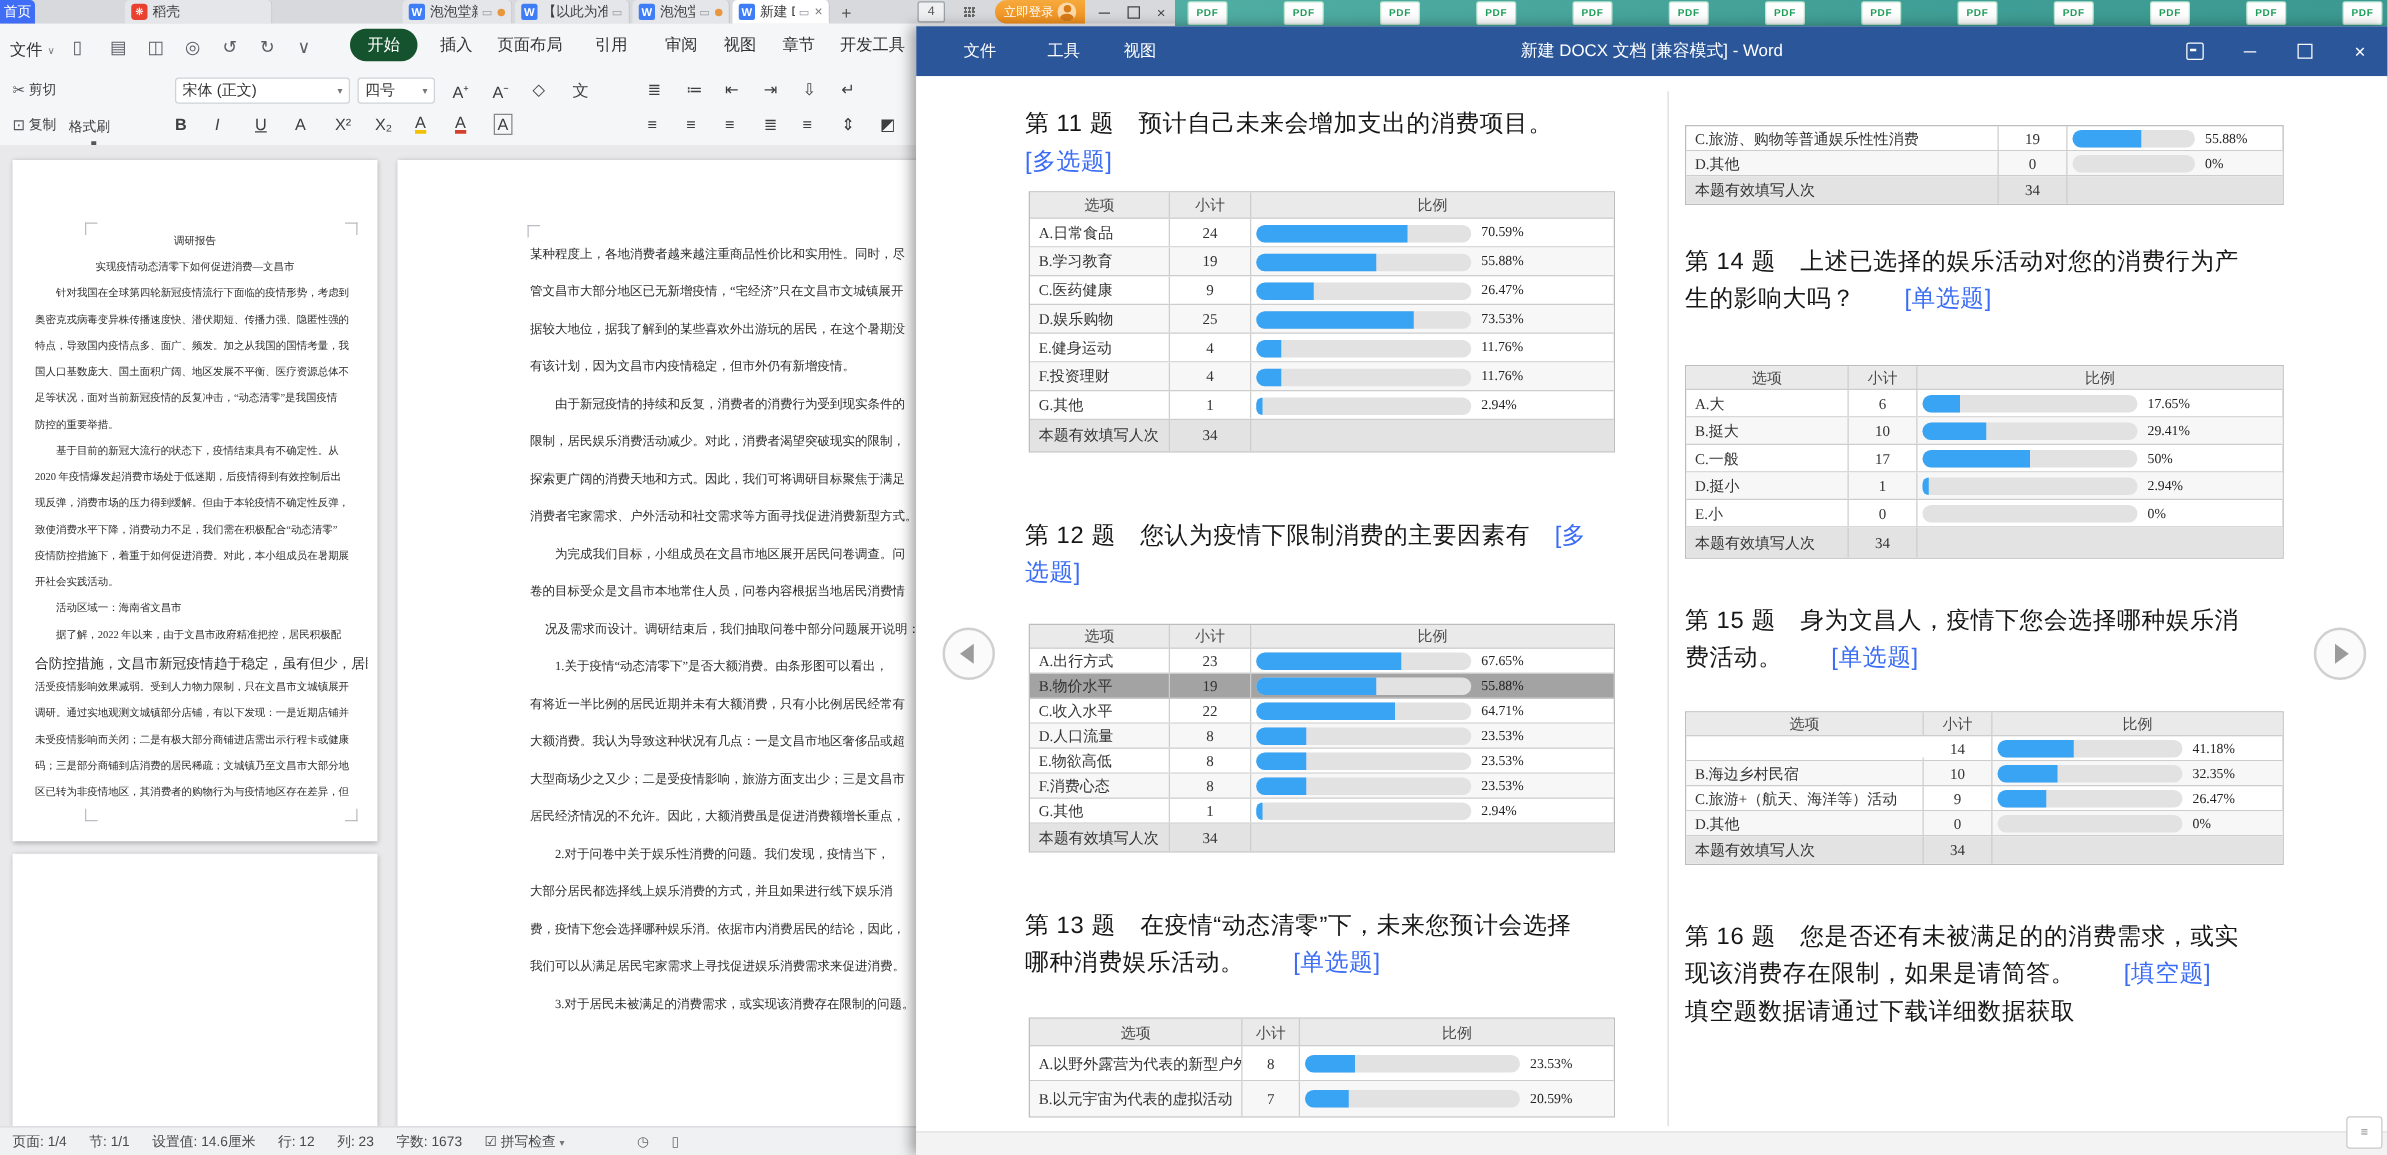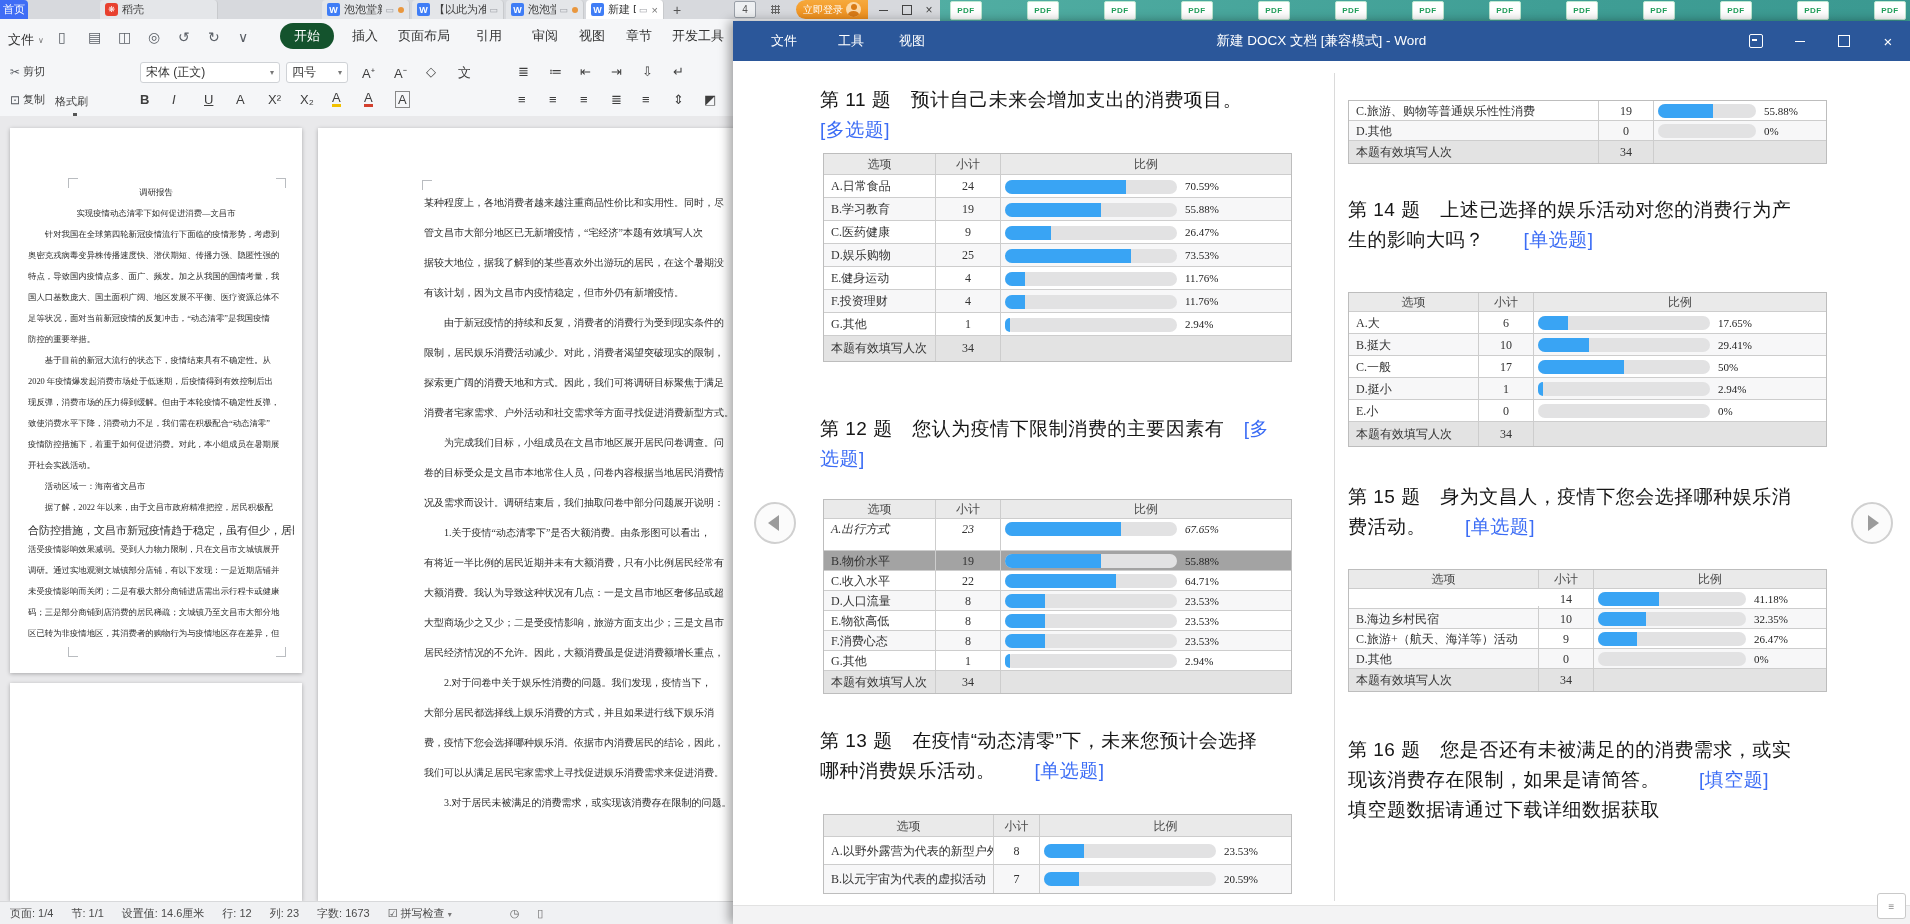--- a/index.html
+++ b/index.html
@@ -294,30 +294,30 @@
           <div class="dline" style="left: 18px; top: 458px; font-size: 8.4px; right: 8px;">未受疫情影响而关闭；二是有极大部分商铺进店需出示行程卡或健康</div>
           <div class="dline" style="left: 18px; top: 479px; font-size: 8.4px; right: 8px;">码；三是部分商铺到店消费的居民稀疏；文城镇乃至文昌市大部分地</div>
           <div class="dline" style="left: 18px; top: 500px; font-size: 8.4px; right: 8px;">区已转为非疫情地区，其消费者的购物行为与疫情地区存在差异，但</div>
         </div>
     </div>
     <div class="dpage" id="dpageB" style="left:10px;top:567px;width:292px;height:218px;"></div>
     <div class="dpage" id="dpageC" style="left:318px;top:12px;width:560px;height:773px;">
       <div class="cmark" style="left:104px;top:52px;border-width:1px 0 0 1px;"></div>
       <div id="dpageC-lines">
           <div class="dline" style="left: 106px; top: 68px; font-size: 10px; right: 8px;">某种程度上，各地消费者越来越注重商品性价比和实用性。同时，尽</div>
-          <div class="dline" style="left: 106px; top: 98px; font-size: 10px; right: 8px;">管文昌市大部分地区已无新增疫情，“宅经济”本题有效填写人次</div>
+          <div class="dline" style="left: 106px; top: 98px; font-size: 10px; right: 8px;">管文昌市大部分地区已无新增疫情，“宅经济”只在文昌市文城镇展开</div>
           <div class="dline" style="left: 106px; top: 128px; font-size: 10px; right: 8px;">据较大地位，据我了解到的某些喜欢外出游玩的居民，在这个暑期没</div>
           <div class="dline" style="left: 106px; top: 158px; font-size: 10px; right: 8px;">有该计划，因为文昌市内疫情稳定，但市外仍有新增疫情。</div>
           <div class="dline" style="left: 106px; top: 188px; font-size: 10px; right: 8px;">　　由于新冠疫情的持续和反复，消费者的消费行为受到现实条件的</div>
           <div class="dline" style="left: 106px; top: 218px; font-size: 10px; right: 8px;">限制，居民娱乐消费活动减少。对此，消费者渴望突破现实的限制，</div>
           <div class="dline" style="left: 106px; top: 248px; font-size: 10px; right: 8px;">探索更广阔的消费天地和方式。因此，我们可将调研目标聚焦于满足</div>
           <div class="dline" style="left: 106px; top: 278px; font-size: 10px; right: 8px;">消费者宅家需求、户外活动和社交需求等方面寻找促进消费新型方式。</div>
           <div class="dline" style="left: 106px; top: 308px; font-size: 10px; right: 8px;">　　为完成我们目标，小组成员在文昌市地区展开居民问卷调查。问</div>
           <div class="dline" style="left: 106px; top: 338px; font-size: 10px; right: 8px;">卷的目标受众是文昌市本地常住人员，问卷内容根据当地居民消费情</div>
-          <div class="dline" style="left: 106px; top: 368px; font-size: 10px; right: 8px;">况及需求而设计。调研结束后，我们抽取问卷中部分问题展开说明：</div>
+          <div class="dline" style="left: 118px; top: 368px; font-size: 10px; right: 8px;">况及需求而设计。调研结束后，我们抽取问卷中部分问题展开说明：</div>
           <div class="dline" style="left: 106px; top: 398px; font-size: 10px; right: 8px;">　　1.关于疫情“动态清零下”是否大额消费。由条形图可以看出，</div>
           <div class="dline" style="left: 106px; top: 428px; font-size: 10px; right: 8px;">有将近一半比例的居民近期并未有大额消费，只有小比例居民经常有</div>
           <div class="dline" style="left: 106px; top: 458px; font-size: 10px; right: 8px;">大额消费。我认为导致这种状况有几点：一是文昌市地区奢侈品或超</div>
           <div class="dline" style="left: 106px; top: 488px; font-size: 10px; right: 8px;">大型商场少之又少；二是受疫情影响，旅游方面支出少；三是文昌市</div>
           <div class="dline" style="left: 106px; top: 518px; font-size: 10px; right: 8px;">居民经济情况的不允许。因此，大额消费虽是促进消费额增长重点，</div>
           <div class="dline" style="left: 106px; top: 548px; font-size: 10px; right: 8px;">　　2.对于问卷中关于娱乐性消费的问题。我们发现，疫情当下，</div>
           <div class="dline" style="left: 106px; top: 578px; font-size: 10px; right: 8px;">大部分居民都选择线上娱乐消费的方式，并且如果进行线下娱乐消</div>
           <div class="dline" style="left: 106px; top: 608px; font-size: 10px; right: 8px;">费，疫情下您会选择哪种娱乐消。依据市内消费居民的结论，因此，</div>
           <div class="dline" style="left: 106px; top: 638px; font-size: 10px; right: 8px;">我们可以从满足居民宅家需求上寻找促进娱乐消费需求来促进消费。</div>
           <div class="dline" style="left: 106px; top: 668px; font-size: 10px; right: 8px;">　　3.对于居民未被满足的消费需求，或实现该消费存在限制的问题。</div>
@@ -461,21 +461,21 @@
           </div>
         </div>
         <div class="q-line" style="left: 57px; top: 353px;"><span>第 12 题　您认为疫情下限制消费的主要因素有　</span><span class="blue">[多</span></div>
         <div class="q-line" style="left: 57px; top: 383px;"><span class="blue">选题]</span></div>
         <div class="s-table" style="left: 60px; top: 438px; width: 467px;">
           <div class="s-row hrow" style="height: 19px;">
             <div class="cell c0" style="width: 112px; line-height: 19px;">选项</div>
             <div class="cell c1" style="width: 65px; line-height: 19px;">小计</div>
             <div class="cell c2" style="line-height: 19px; text-align: center;">比例</div>
           </div>
-          <div class="s-row" style="height: 32px; font-style: italic;">
+          <div class="s-row" style="height: 20px;">
             <div class="cell c0" style="width: 112px; line-height: 20px;">A.出行方式</div>
             <div class="cell c1" style="width: 65px; line-height: 20px;">23</div>
             <div class="cell c2" style="line-height: 20px;">
               <div class="track" style="width: 172px; top: 3px;"></div>
               <div class="barfill" style="width: 116px; top: 3px;"></div>
               <div class="pct" style="left: 184px; top: 0px; line-height: 20px;">67.65%</div>
             </div>
           </div>
           <div class="s-row" style="height: 20px; background: #a3a3a3;">
             <div class="cell c0" style="width: 112px; line-height: 20px;">B.物价水平</div>

